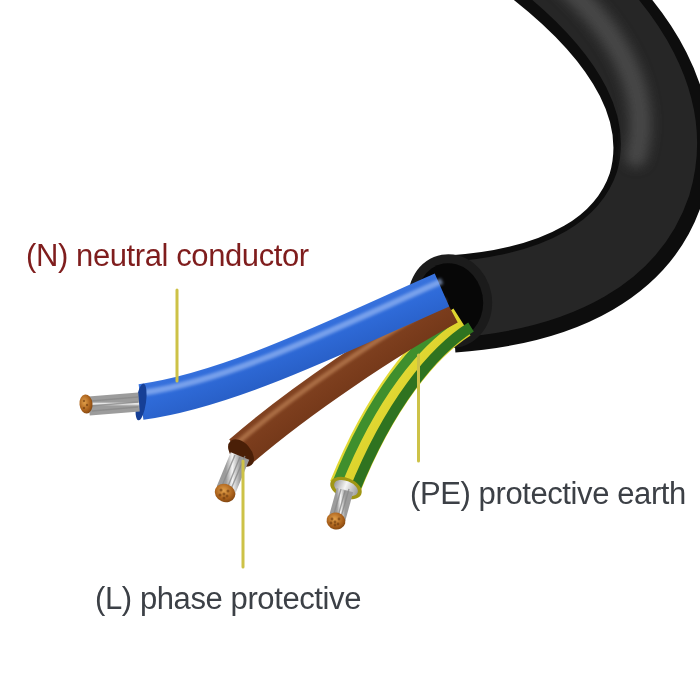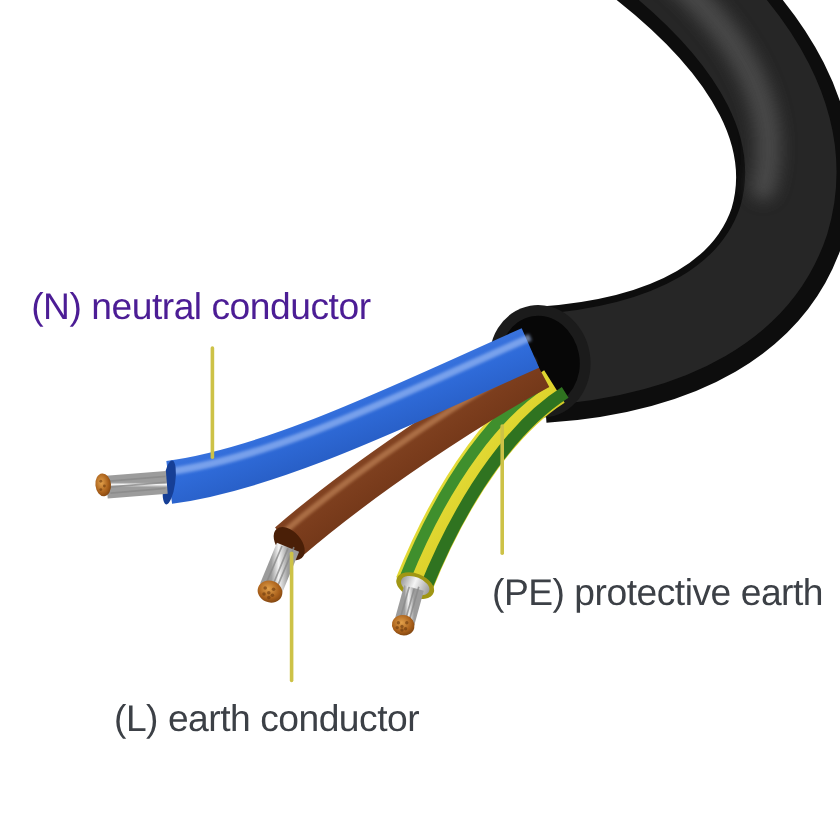--- a/index.html
+++ b/index.html
@@ -135,18 +135,18 @@
       </g>
     </g>
 
     <g stroke-width="3" stroke-linecap="round">
       <line x1="177" y1="290" x2="177" y2="381" stroke="#cdc247"></line>
       <line x1="418.5" y1="355" x2="418.5" y2="461" stroke="#cdc247"></line>
       <line x1="243" y1="461" x2="243" y2="567" stroke="#cdc247"></line>
     </g>
   </svg>
 
-  <div class="wire-label" id="label-neutral" style="color: #4c1d95; text-align: right;">(N) neutral conductor</div>
+  <div class="wire-label" id="label-neutral" style="color: #7f1d1d; text-align: right;">(N) neutral conductor</div>
 
   <div class="wire-label" id="label-earth" style="color: rgb(60, 64, 70); margin-left: 40px;">(PE) protective earth</div>
 
-  <div class="wire-label" id="label-phase" style="color: rgb(60, 64, 70);">(L) earth conductor</div>
+  <div class="wire-label" id="label-phase" style="color: rgb(60, 64, 70);">(L) phase protective</div>
 </div>
 
 </body></html>

